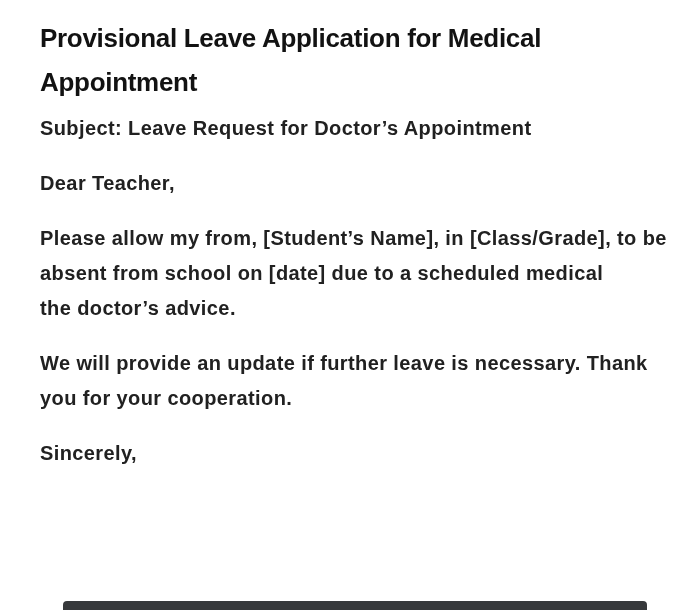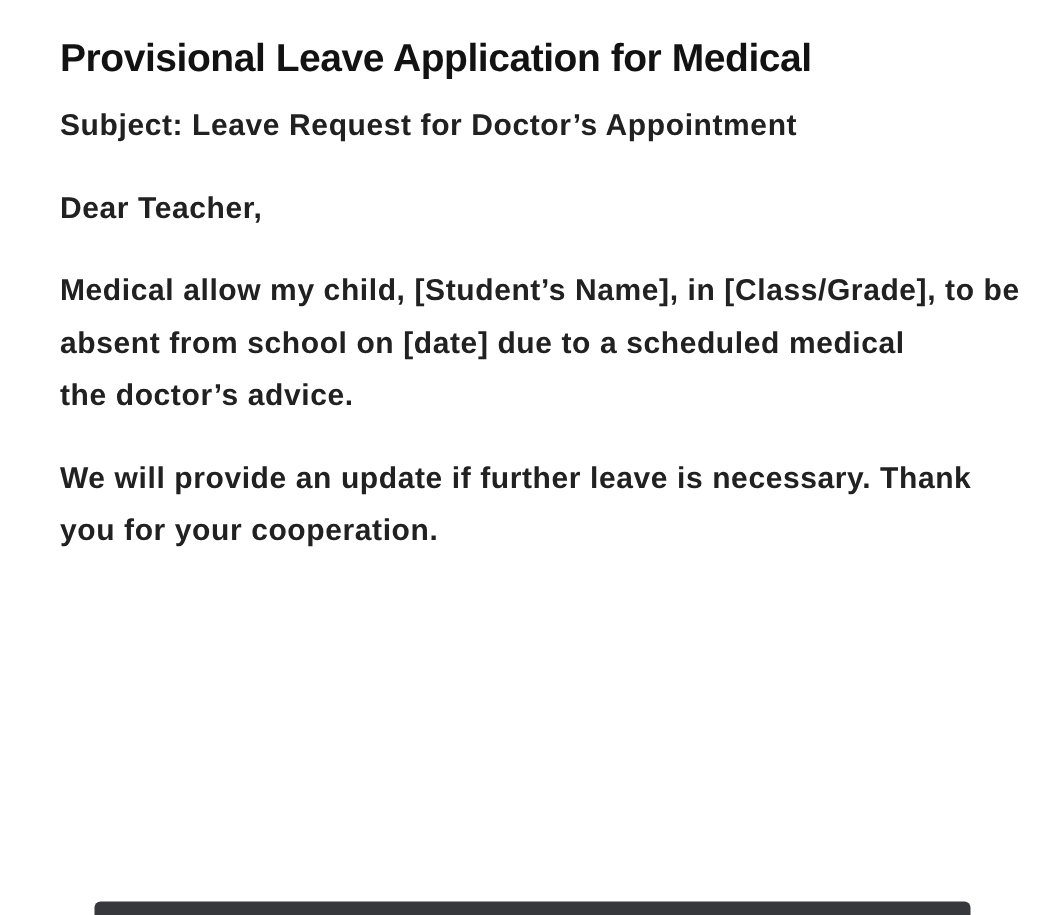--- a/index.html
+++ b/index.html
@@ -45,38 +45,42 @@
     border-radius: 4px 4px 0 0;
   }
 </style>
 </head>
 <body>
 
 <div class="doc">
 
   <h1 class="doc-title">
     <span class="tline">Provisional Leave Application for Medical</span>
+    <span class="tline">Appointment</span>
   </h1>
 
   <p class="para">
     <span class="line">Subject: Leave Request for Doctor’s Appointment</span>
   </p>
 
   <p class="para">
     <span class="line">Dear Teacher,</span>
   </p>
 
   <p class="para">
-    <span class="line">Medical allow my child, [Student’s Name], in [Class/Grade], to be</span>
+    <span class="line">Please allow my from, [Student’s Name], in [Class/Grade], to be</span>
     <span class="line">absent from school on [date] due to a scheduled medical</span>
     <span class="line">the doctor’s advice.</span>
   </p>
 
   <p class="para">
     <span class="line">We will provide an update if further leave is necessary. Thank</span>
     <span class="line">you for your cooperation.</span>
   </p>
 
+  <p class="para">
+    <span class="line">Sincerely,</span>
+  </p>
 
 
 </div>
 
 <div class="hscroll-thumb"></div>
 
 </body></html>

